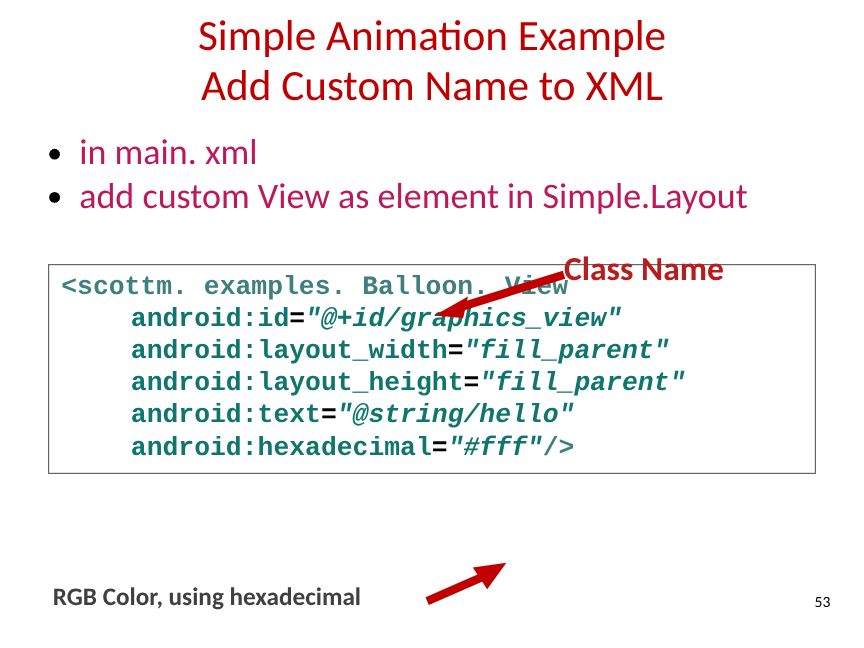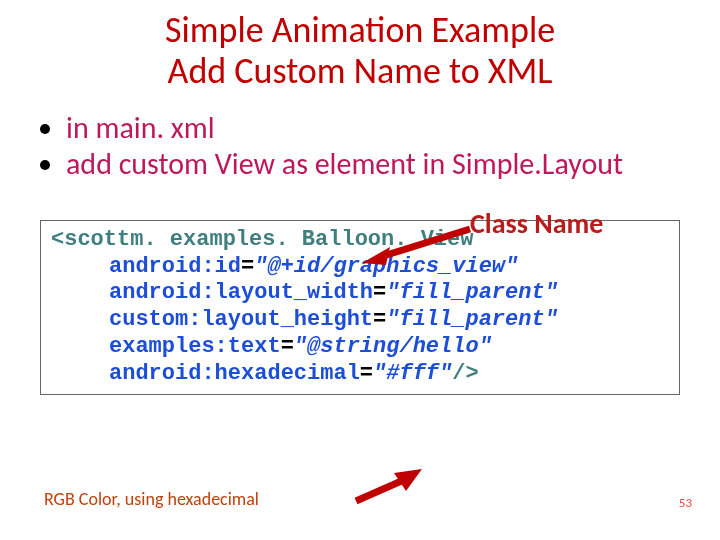--- a/index.html
+++ b/index.html
@@ -5,25 +5,25 @@
   html,body{margin:0;padding:0}
   body{width:720px;height:540px;background:#fff;font-family:Calibri,Arial,sans-serif;position:relative;overflow:hidden}
   .slide{padding:10px 40px 14px 40px;box-sizing:border-box;position:relative;height:100%}
   .title{color:#c00000;font-size:36px;text-align:center;line-height:1.15;margin:0 0 18px 0;font-weight:400}
   .bullets{margin:0 0 6px 0;padding-left:26px}
   .bullets li{font-size:30px;color:#be185d;margin:2px 0;line-height:1.15}
   .bullets li::marker{color:#000}
   .classname{position:absolute;left:470px;top:206px;color:#b91c1c;font-size:28px;font-weight:700}
   .codebox{margin-top:38px;border:1px solid #666;background:#fff;padding:6px 6px 6px 10px;font-family:"Courier New",monospace;font-size:22px;font-weight:700;line-height:1.22}
   .tag{color:#3f7f7f}
-  .attr{color:#1d4ed8}
+  .attr{color:#0f766e}
   .punct{color:#000}
   .indent{display:inline-block;width:58px}
-  .rgbnote{position:absolute;left:44px;bottom:30px;color:#c2410c;font-size:18px;font-weight:400}
-  .pagenum{position:absolute;right:28px;bottom:30px;font-size:13px;color:#ef4444}
+  .rgbnote{position:absolute;left:44px;bottom:30px;color:#404040;font-size:21px;font-weight:700}
+  .pagenum{position:absolute;right:28px;bottom:30px;font-size:13px;color:#000000}
   .arrow1{position:absolute;left:362px;top:225px;width:112px;height:42px}
   .arrow2{position:absolute;left:350px;top:465px;width:72px;height:42px}
 </style>
 </head>
 <body>
 
 <div class="slide">
 
   <h1 class="title">
     <span>Simple Animation Example</span><br>
@@ -39,22 +39,22 @@
 
   <svg class="arrow1" viewBox="0 0 112 42">
     <line x1="108" y1="4" x2="18" y2="32" stroke="#c00000" stroke-width="7"></line>
     <polygon points="0,38 28,22 24,40" fill="#c00000"></polygon>
   </svg>
 
   <div class="codebox">
     <div><span class="tag">&lt;</span><span class="tag">scottm. examples. Balloon. View</span></div>
     <div><span class="indent"></span><span class="attr">android:id</span><span class="punct">=</span><em class="attr" style="font-style:italic">"@+id/graphics_view"</em></div>
     <div><span class="indent"></span><span class="attr">android:layout_width</span><span class="punct">=</span><em class="attr" style="font-style:italic">"fill_parent"</em></div>
-    <div><span class="indent"></span><span class="attr">custom:layout_height</span><span class="punct">=</span><em class="attr" style="font-style:italic">"fill_parent"</em></div>
-    <div><span class="indent"></span><span class="attr">examples:text</span><span class="punct">=</span><em class="attr" style="font-style:italic">"@string/hello"</em></div>
+    <div><span class="indent"></span><span class="attr">android:layout_height</span><span class="punct">=</span><em class="attr" style="font-style:italic">"fill_parent"</em></div>
+    <div><span class="indent"></span><span class="attr">android:text</span><span class="punct">=</span><em class="attr" style="font-style:italic">"@string/hello"</em></div>
     <div><span class="indent"></span><span class="attr">android:hexadecimal</span><span class="punct">=</span><em class="attr" style="font-style:italic">"#fff"</em><span class="tag">/&gt;</span></div>
   </div>
 
   <svg class="arrow2" viewBox="0 0 72 42">
     <line x1="6" y1="36" x2="56" y2="14" stroke="#c00000" stroke-width="7"></line>
     <polygon points="72,4 44,8 56,26" fill="#c00000"></polygon>
   </svg>
 
   <div class="rgbnote">RGB Color, using hexadecimal</div>
   <div class="pagenum">53</div>

